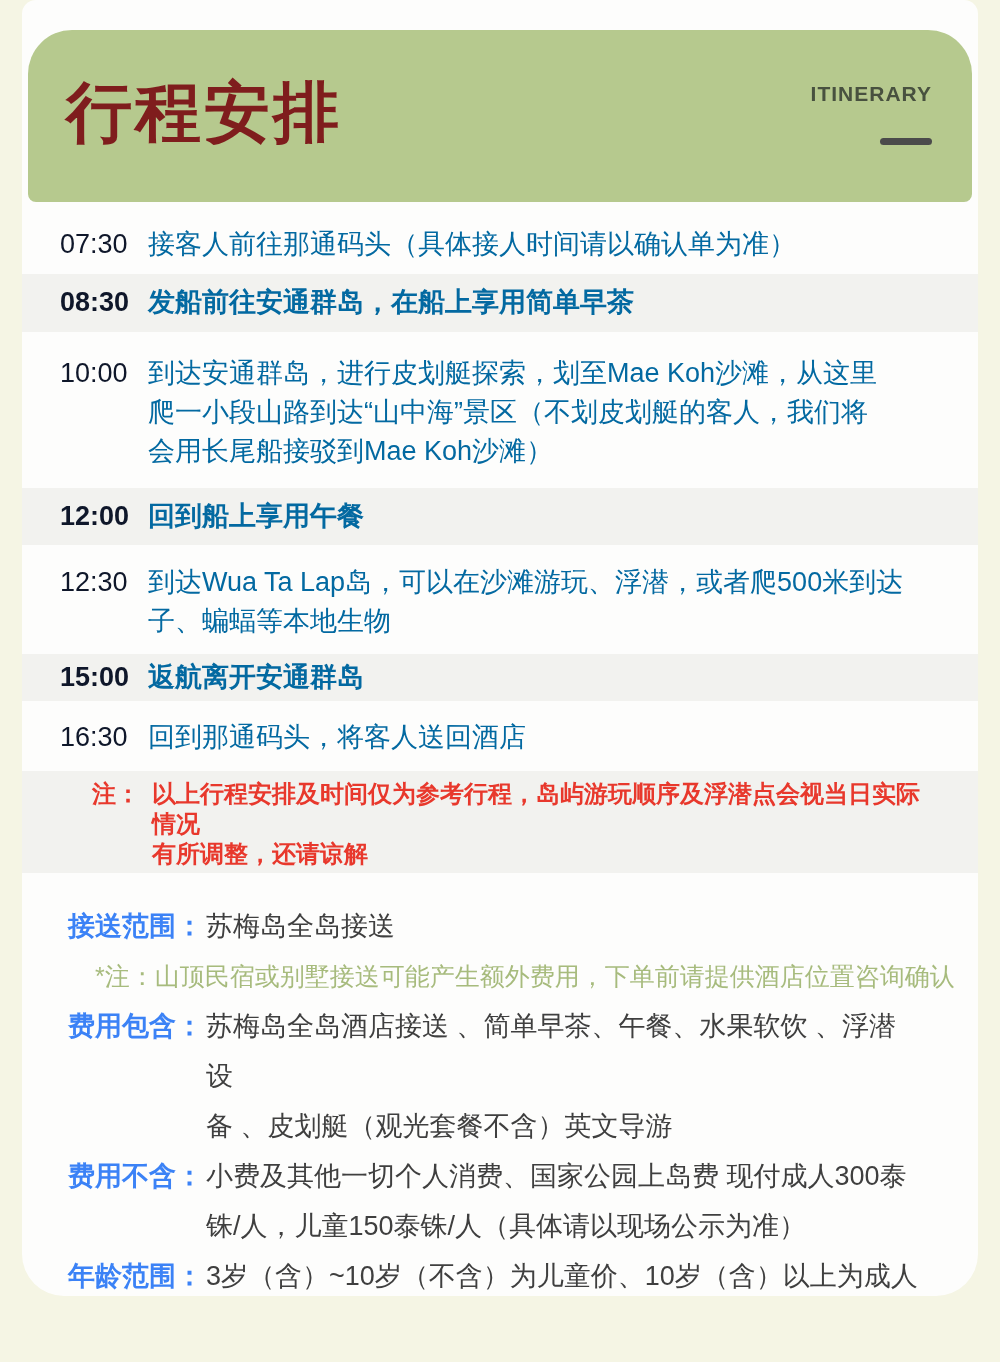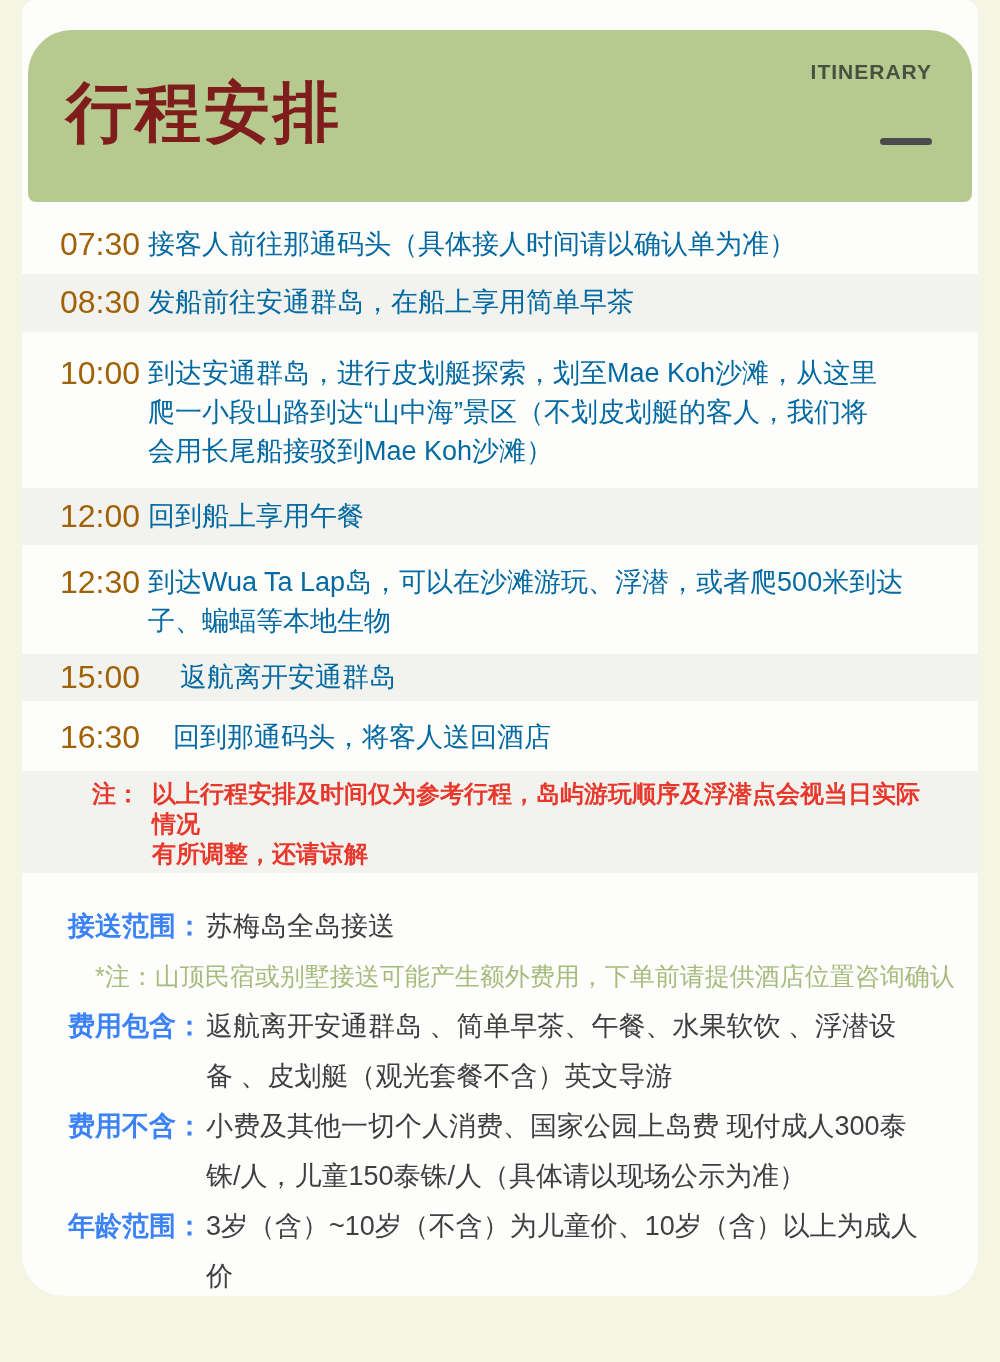--- a/index.html
+++ b/index.html
@@ -22,43 +22,43 @@
     background: #b6c98e;
     border-radius: 44px 44px 8px 8px;
     position: relative;
   }
   .title {
     position: absolute; left: 38px; top: 38px;
     font-size: 66px; font-weight: 900;
     color: #7f1d1d; letter-spacing: 3px;
   }
   .subtitle {
-    position: absolute; right: 40px; top: 30px;
+    position: absolute; right: 40px; top: 52px;
     font-size: 21px; font-weight: 600;
     color: #48513f; letter-spacing: 1px;
   }
   .dash {
     position: absolute; right: 40px; top: 108px;
     width: 52px; height: 7px;
     background: #4b4b4b; border-radius: 4px;
   }
   .row { display: flex; padding-left: 38px; padding-right: 58px; }
   .row .time {
     flex: 0 0 88px;
-    color: #a16207; font-size: 32px; line-height: 39px;
+    color: #0f172a; font-size: 27px; line-height: 39px;
   }
   .row .desc { flex: 1; font-size: 27px; line-height: 39px; color: #0369a1; }
-  .alt { background: #f2f2ef; }
+  .alt { background: #f2f2ef; font-weight: bold; }
   .r1 { padding-top: 23px; padding-bottom: 10px; }
   .r2 { padding-top: 9px;  padding-bottom: 10px; }
   .r3 { padding-top: 22px; padding-bottom: 17px; }
   .r4 { padding-top: 9px;  padding-bottom: 9px; justify-content: space-between; }
   .r5 { padding-top: 18px; padding-bottom: 13px; }
-  .r6 { padding-top: 4px;  padding-bottom: 4px; gap: 32px; }
-  .r7 { padding-top: 17px; padding-bottom: 14px; gap: 25px; }
+  .r6 { padding-top: 4px;  padding-bottom: 4px; }
+  .r7 { padding-top: 17px; padding-bottom: 14px; }
   .notice {
     display: flex;
     background: #f2f2ef;
     padding: 8px 58px 4px 70px;
     color: #e8382c; font-size: 24px; line-height: 30px; font-weight: 600;
   }
   .notice .nlabel { flex: 0 0 46px; }
   .notice .ncontent { flex: 1; margin-left: 12px; }
   .info { padding: 28px 58px 0 46px; }
   .info-row { display: flex; font-size: 27px; line-height: 50px; color: #3f3f3f; }
@@ -152,21 +152,21 @@
       <div class="bcontent">
         <div>苏梅岛全岛接送</div>
       </div>
     </div>
 
     <div class="gnote">*注：山顶民宿或别墅接送可能产生额外费用，下单前请提供酒店位置咨询确认</div>
 
     <div class="info-row">
       <span class="blabel">费用包含：</span>
       <div class="bcontent">
-        <div>返航离开安通群岛 、简单早茶、午餐、水果软饮 、浮潜设</div>
+        <div>苏梅岛全岛酒店接送 、简单早茶、午餐、水果软饮 、浮潜设</div>
         <div>备 、皮划艇（观光套餐不含）英文导游</div>
       </div>
     </div>
 
     <div class="info-row">
       <span class="blabel">费用不含：</span>
       <div class="bcontent">
         <div>小费及其他一切个人消费、国家公园上岛费 现付成人300泰</div>
         <div>铢/人，儿童150泰铢/人（具体请以现场公示为准）</div>
       </div>

